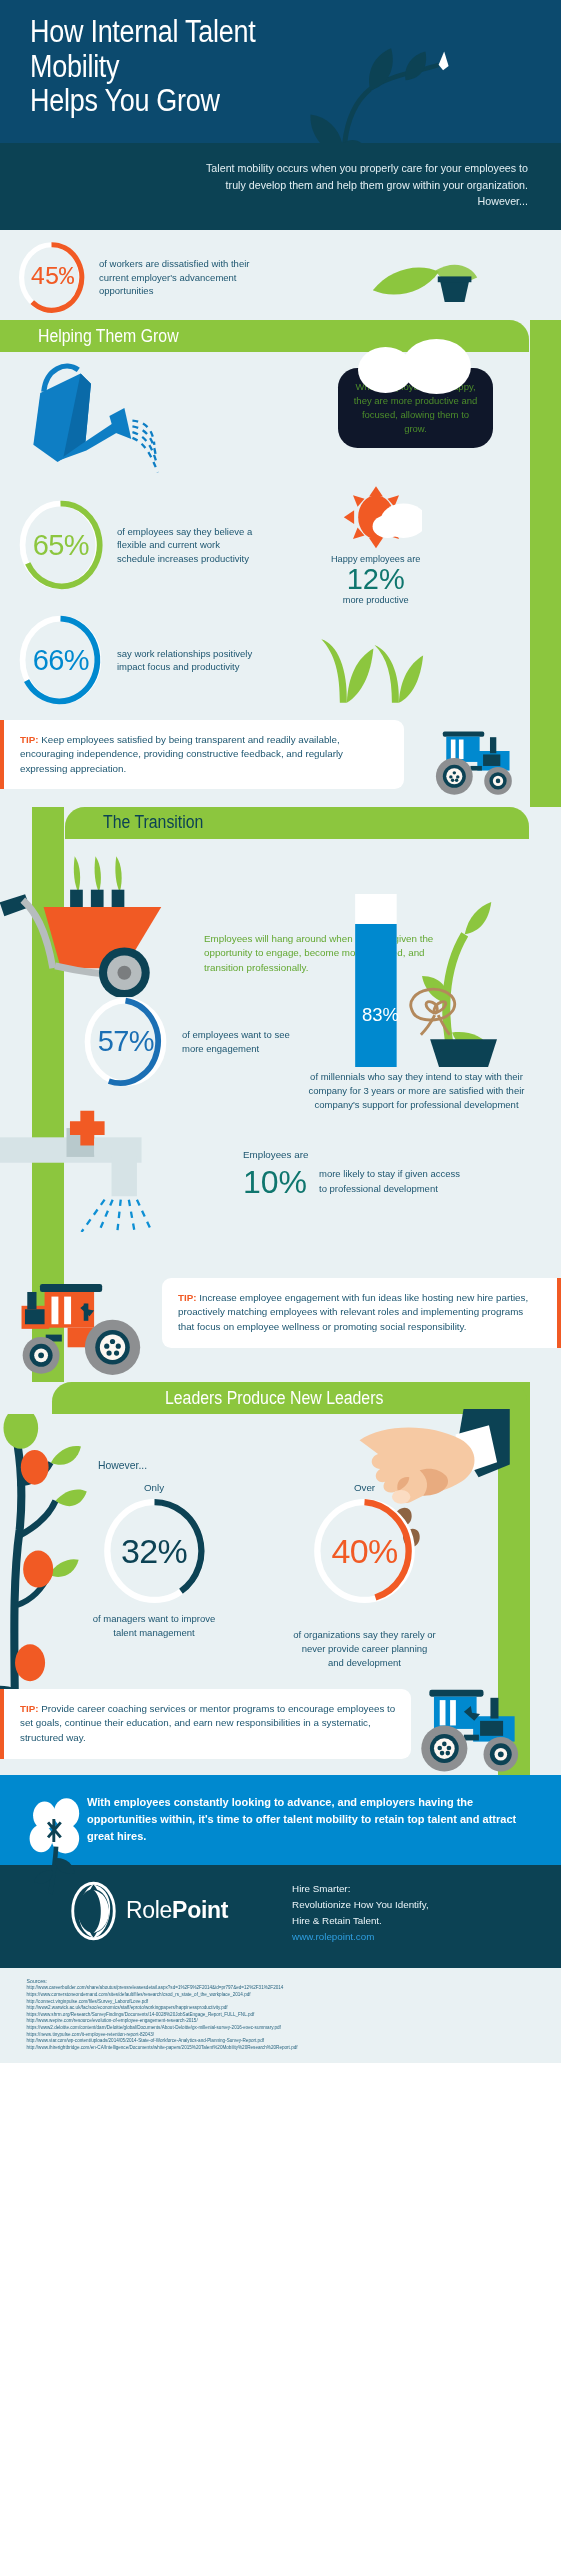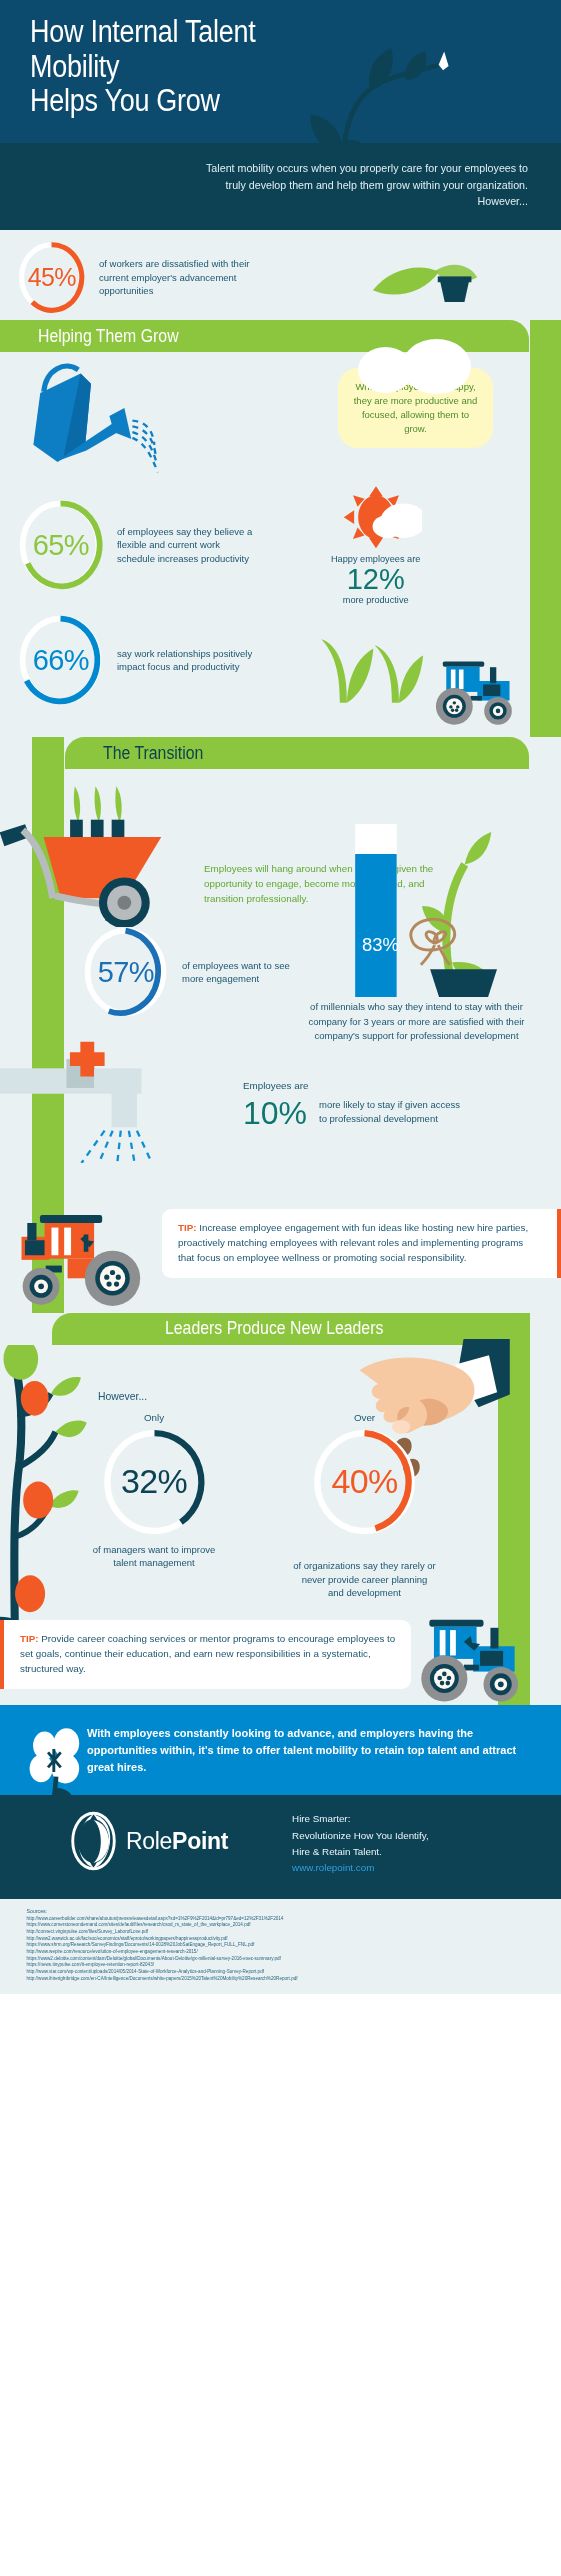--- a/index.html
+++ b/index.html
@@ -96,21 +96,21 @@
     font-size: 9.8px;
     line-height: 1.5;
     color:#1d5670;
     width: 404px;
   }
   .tipbox .tiplabel { color:#f15a24; font-weight:bold; }
 
   
   .cloud {
     position: relative;
-    background:#fef9c3;
+    background:#0f172a;
     border-radius: 19.6px;
     padding: 11.6px 15px;
     color:#4c8c2b;
     font-size:9.5px;
     line-height:1.5;
     text-align:center;
     width: 155px;
   }
   .cloud::before, .cloud::after {
     content:""; position:absolute; background:#fff; border-radius:50%;
@@ -171,21 +171,21 @@
     <p>Talent mobility occurs when you properly care for your employees to truly develop them and help them grow within your organization. However...</p>
   </div>
 
   <div class="canvas" style="padding:11.6px 0 5.8px 0;">
     <div class="stat-row" style="margin-left:17.3px;">
       <div class="donut" style="width:69px;height:73px;">
         <svg viewBox="0 0 120 126" width="69" height="73">
           <ellipse cx="60" cy="63" rx="52" ry="57" fill="none" stroke="#ffffff" stroke-width="9"></ellipse>
           <path d="M60 6 A52 57 0 1 1 26.5 106" fill="none" stroke="#f15a24" stroke-width="9"></path>
         </svg>
-        <div class="val" style="color:#f15a24;">45%</div>
+        <div class="val" style="color:#f15a24;font-family:Liberation Mono, monospace;">45%</div>
       </div>
       <div class="stat-text" style="width:168px;">of workers are dissatisfied with their current employer's advancement opportunities</div>
       <div style="margin-left:87px;">
         <svg width="116" height="64" viewBox="0 0 200 110">
           <path d="M10 78 C40 40 90 30 124 46 C98 84 46 94 10 78Z" fill="#8cc63e"></path>
           <path d="M118 44 C150 24 180 36 190 56 C158 72 130 66 118 44Z" fill="#8cc63e" opacity="0.85"></path>
           <path d="M126 62 h50 l-8 36 h-34Z" fill="#0c4254"></path>
           <rect x="122" y="54" width="58" height="10" fill="#0c4254"></rect>
         </svg>
       </div>
@@ -268,20 +268,21 @@
             <path d="M62 150 C62 100 54 66 30 40 C58 48 76 92 74 150Z" fill="#8cc63e"></path>
             <path d="M74 150 C76 104 92 72 120 56 C116 100 100 134 74 150Z" fill="#8cc63e"></path>
             <path d="M152 150 C152 104 144 72 122 50 C148 60 166 98 164 150Z" fill="#8cc63e"></path>
             <path d="M164 150 C166 110 182 82 206 68 C202 108 188 138 164 150Z" fill="#8cc63e"></path>
           </svg>
         </div>
       </div>
     </div>
 
     <div style="position:relative; padding:14px 0 17.3px 0;">
+      <div class="tipbox" style="width:404px;"><span class="tiplabel">TIP:</span><span> Keep employees satisfied by being transparent and readily available, encouraging independence, providing constructive feedback, and regularly expressing appreciation.</span></div>
       <div style="position:absolute; right:42px; bottom:8px;">
         <svg width="98" height="69" viewBox="0 0 170 120">
           <rect x="36" y="6" width="72" height="9" rx="3" fill="#0c4254"></rect>
           <rect x="42" y="15" width="58" height="44" fill="#0089cf"></rect>
           <rect x="50" y="20" width="8" height="34" fill="#ffffff"></rect>
           <rect x="64" y="20" width="8" height="34" fill="#ffffff"></rect>
           <rect x="96" y="40" width="56" height="34" fill="#0089cf"></rect>
           <rect x="106" y="46" width="30" height="20" fill="#0c4254"></rect>
           <rect x="118" y="16" width="11" height="28" fill="#0c4254"></rect>
           <rect x="84" y="66" width="20" height="8" fill="#0c4254"></rect>

